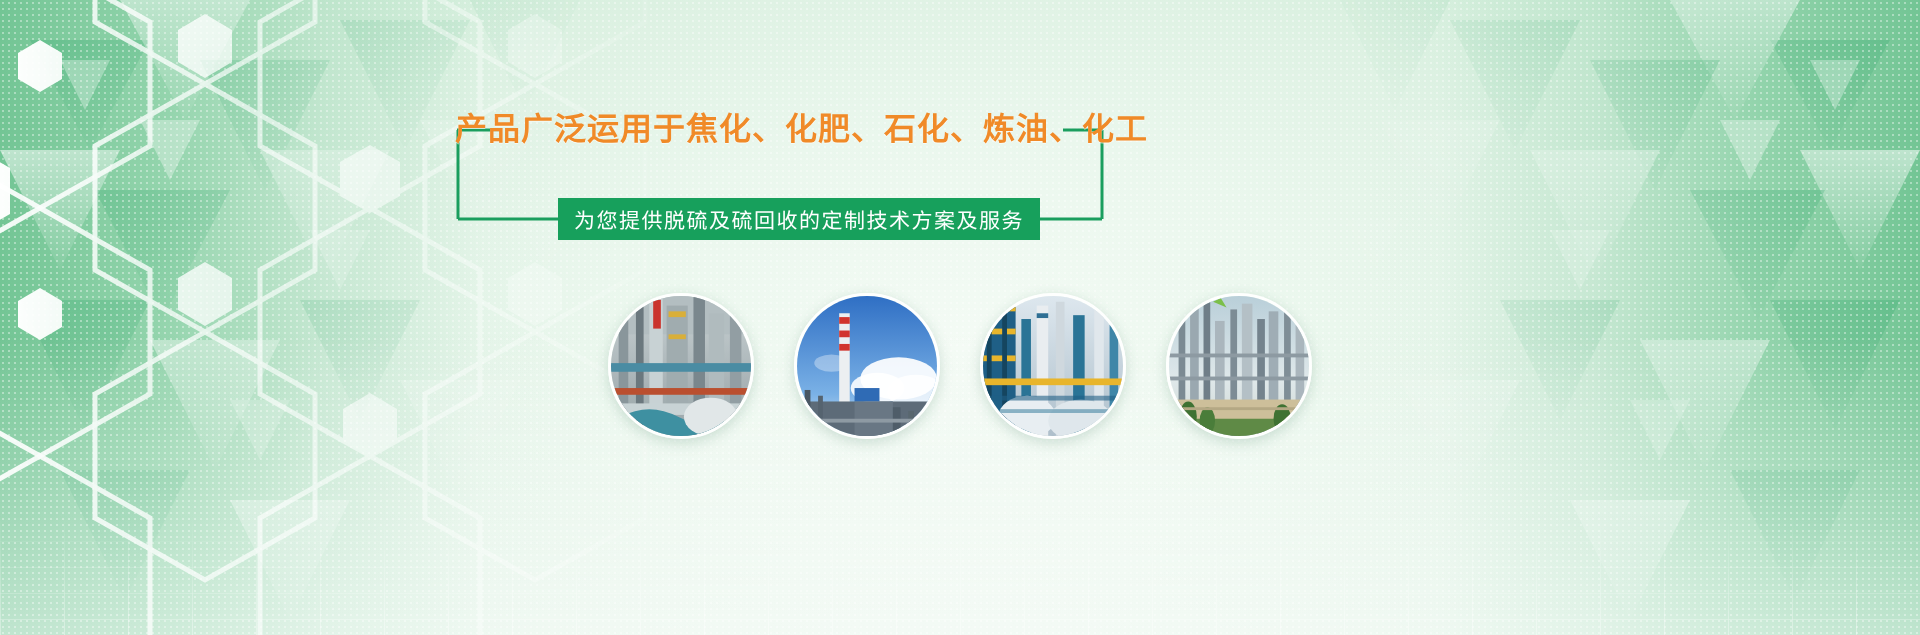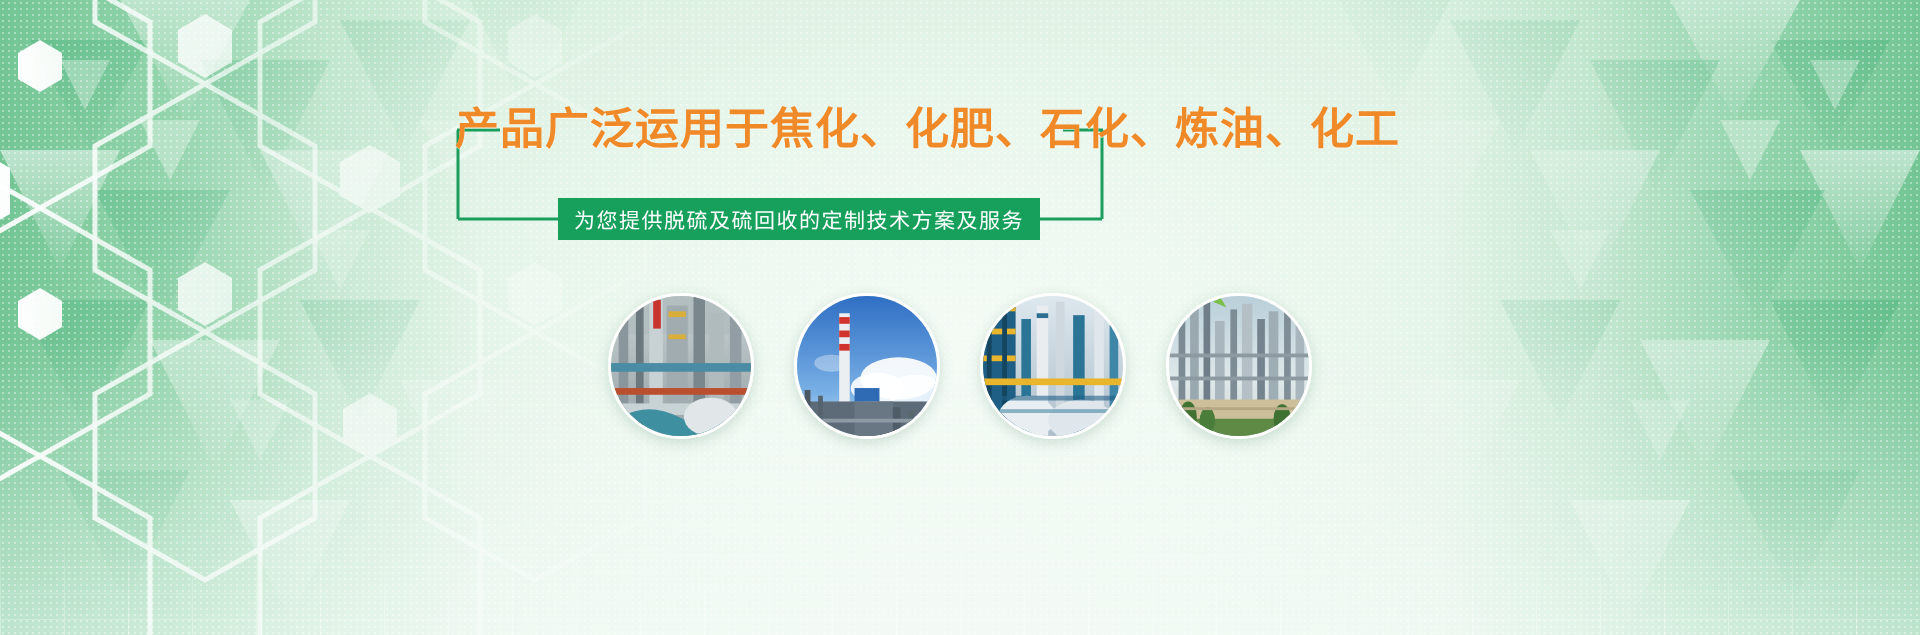--- a/index.html
+++ b/index.html
@@ -70,21 +70,21 @@
 
   .svglayer{ position:absolute; inset:0; width:1920px; height:635px; pointer-events:none; }
 
   .headline{
     position:absolute;
     left:455px; top:108px;
     width:650px;
     text-align:center;
     color:#f08a28;
     font-weight:700;
-    font-size:44px;
+    font-size:32px;
     line-height:42px;
     letter-spacing:1px;
     white-space:nowrap;
     text-shadow:0 1px 0 rgba(255,255,255,.6);
   }
   .headline .l1{ display:block; }
   .headline .l2{ display:block; }
 
   .greenbar{
     position:absolute;

